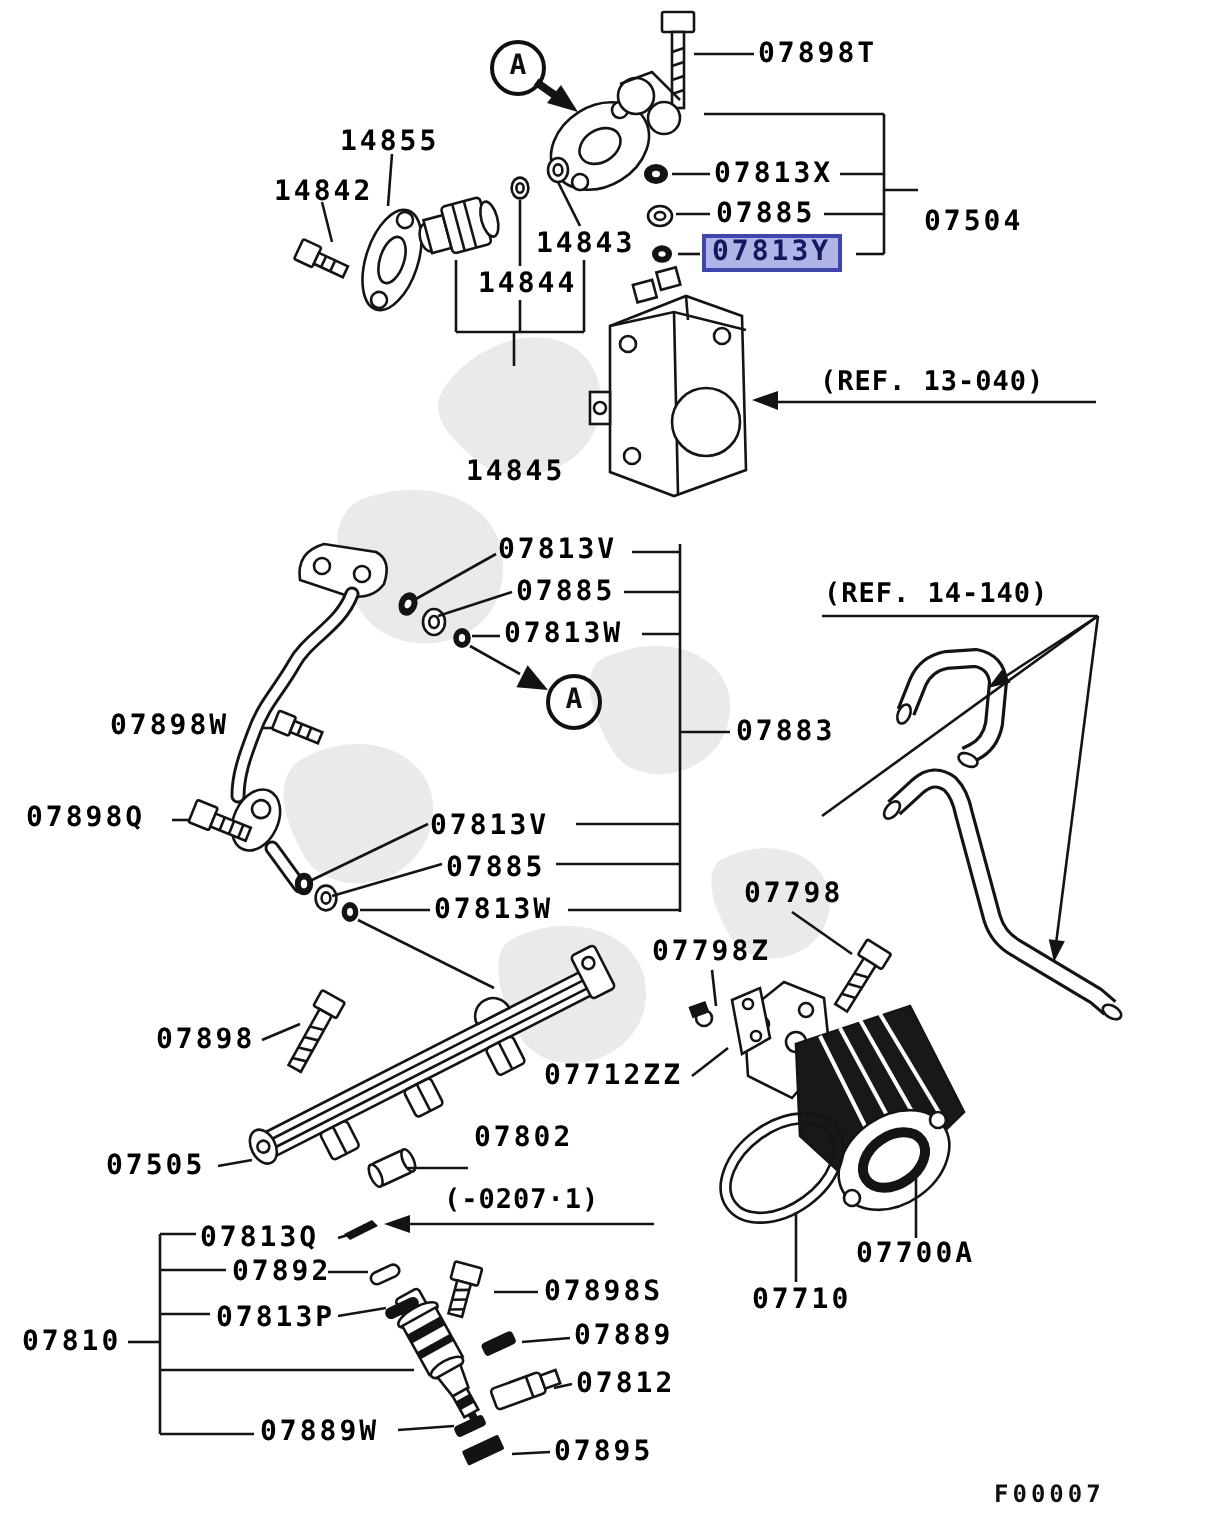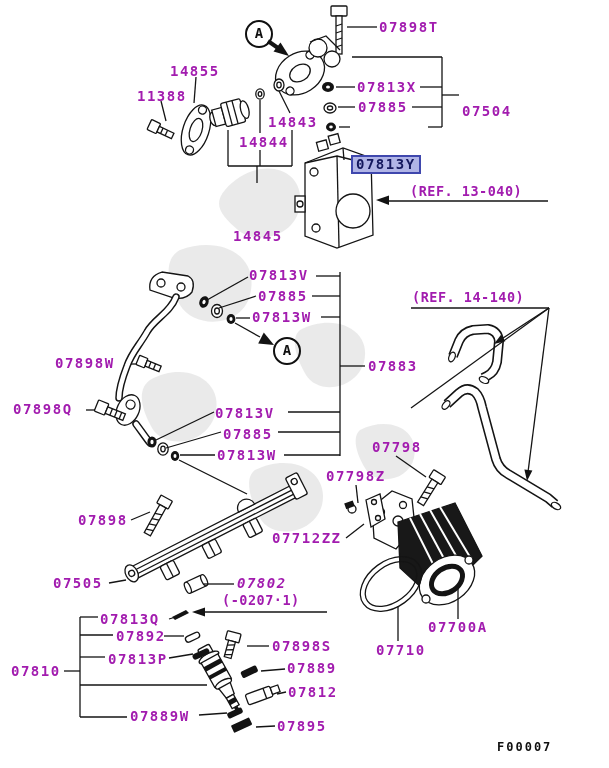--- a/index.html
+++ b/index.html
@@ -1,19 +1,19 @@
 <!DOCTYPE html>
 <html><head>
 <meta charset="utf-8">
 <style>
   html,body{margin:0;padding:0;background:#fff;}
   #stage{position:relative;width:609px;height:768px;background:#ffffff;overflow:hidden;
          font-family:"DejaVu Sans Mono","Liberation Mono",monospace;}
   #art{position:absolute;left:0;top:0;}
-  .pl{position:absolute;font-size:14px;font-weight:bold;letter-spacing:1.5px;color:#a21caf;
+  .pl{position:absolute;font-size:14px;font-weight:bold;letter-spacing:1.5px;color:#000000;
       line-height:14px;white-space:nowrap;}
   .ref{font-size:13.5px;letter-spacing:0.5px;}
   .hl{padding:0 3px 1px 3px;border:2px solid #3f47ad;background:#b0b4e6;color:#14185e;}
   .vmark{position:absolute;width:24px;height:24px;border:2px solid #101010;border-radius:50%;
          text-align:center;line-height:23px;font-size:14px;font-weight:bold;color:#101010;}
   .foot{position:absolute;font-size:12px;font-weight:bold;letter-spacing:2px;color:#101010;}
   
   .ln{stroke:#141414;stroke-width:1.3;fill:none;}
   .shape{stroke:#141414;stroke-width:1.3;fill:#ffffff;}
   .dark{fill:#131313;stroke:none;}
@@ -374,24 +374,24 @@
     <line class="ln" x1="256" y1="727" x2="275" y2="726"></line>
   </g>
 </svg>
 
   <div class="vmark" style="left:245px;top:20px;">A</div>
   <div class="vmark" style="left:273px;top:337px;">A</div>
 
   <div class="pl" style="left:379px;top:20px;">07898T</div>
   <div class="pl" style="left:357px;top:80px;">07813X</div>
   <div class="pl" style="left:358px;top:100px;">07885</div>
-  <div class="pl hl" style="left: 351px; top: 117px; background: rgb(176, 180, 230); border-color: rgb(63, 71, 173); color: rgb(20, 24, 94); margin-top: 38px;">07813Y</div>
+  <div class="pl hl" style="left: 351px; top: 117px; background: rgb(176, 180, 230); border-color: rgb(63, 71, 173); color: rgb(20, 24, 94);">07813Y</div>
   <div class="pl" style="left:462px;top:104px;">07504</div>
   <div class="pl" style="left:170px;top:64px;text-align:right;">14855</div>
-  <div class="pl" style="left:137px;top:89px;">11388</div>
+  <div class="pl" style="left:137px;top:89px;">14842</div>
   <div class="pl" style="left:268px;top:115px;">14843</div>
   <div class="pl" style="left:239px;top:135px;">14844</div>
   <div class="pl" style="left:233px;top:185px;margin-top:44px;">14845</div>
   <div class="pl ref" style="left:410px;top:184px;">(REF. 13-040)</div>
 
   <div class="pl" style="left:249px;top:268px;">07813V</div>
   <div class="pl" style="left:258px;top:289px;">07885</div>
   <div class="pl" style="left:252px;top:310px;">07813W</div>
   <div class="pl" style="left:368px;top:359px;">07883</div>
   <div class="pl ref" style="left:412px;top:290px;">(REF. 14-140)</div>
@@ -399,21 +399,21 @@
   <div class="pl" style="left:13px;top:402px;">07898Q</div>
   <div class="pl" style="left:215px;top:406px;">07813V</div>
   <div class="pl" style="left:223px;top:427px;">07885</div>
   <div class="pl" style="left:217px;top:448px;">07813W</div>
 
   <div class="pl" style="left:372px;top:440px;">07798</div>
   <div class="pl" style="left:326px;top:469px;">07798Z</div>
   <div class="pl" style="left:272px;top:531px;">07712ZZ</div>
   <div class="pl" style="left:78px;top:513px;">07898</div>
   <div class="pl" style="left:53px;top:576px;">07505</div>
-  <div class="pl" style="left:237px;top:576px;font-style:italic;">07802</div>
+  <div class="pl" style="left:237px;top:562px;">07802</div>
   <div class="pl ref" style="left:222px;top:593px;">(-0207·1)</div>
   <div class="pl" style="left:428px;top:620px;">07700A</div>
   <div class="pl" style="left:376px;top:643px;text-align:right;">07710</div>
 
   <div class="pl" style="left:11px;top:664px;">07810</div>
   <div class="pl" style="left:100px;top:612px;">07813Q</div>
   <div class="pl" style="left:116px;top:629px;">07892</div>
   <div class="pl" style="left:108px;top:652px;">07813P</div>
   <div class="pl" style="left:272px;top:639px;">07898S</div>
   <div class="pl" style="left:287px;top:661px;">07889</div>

